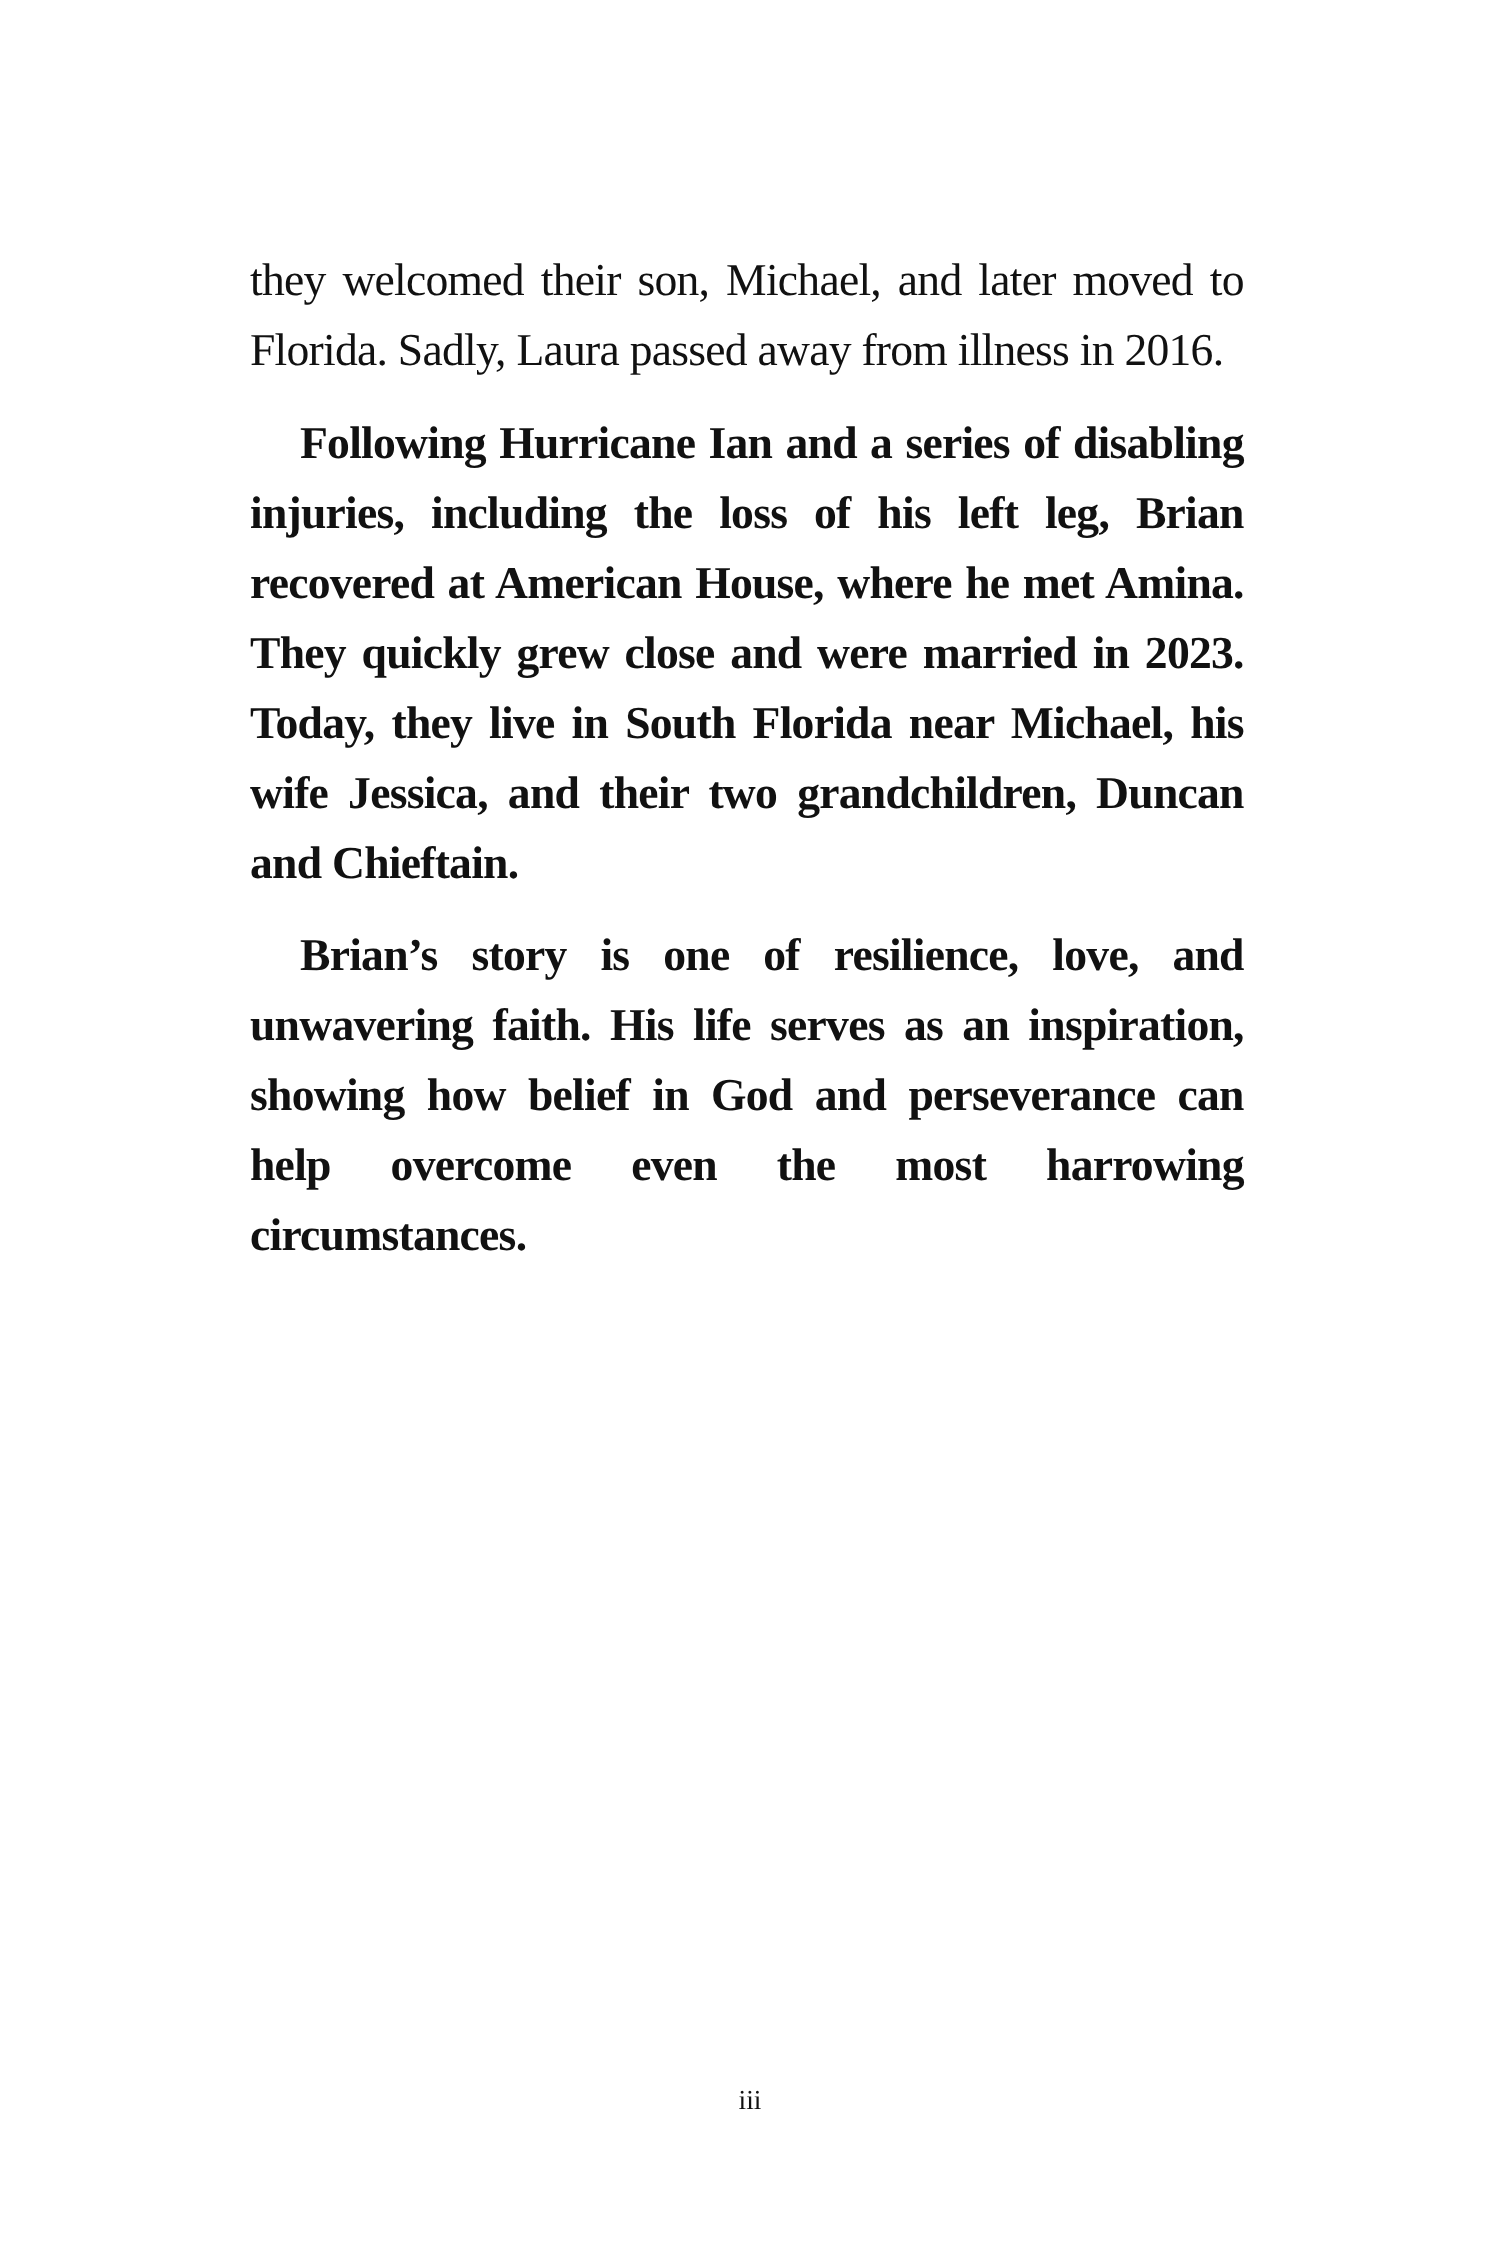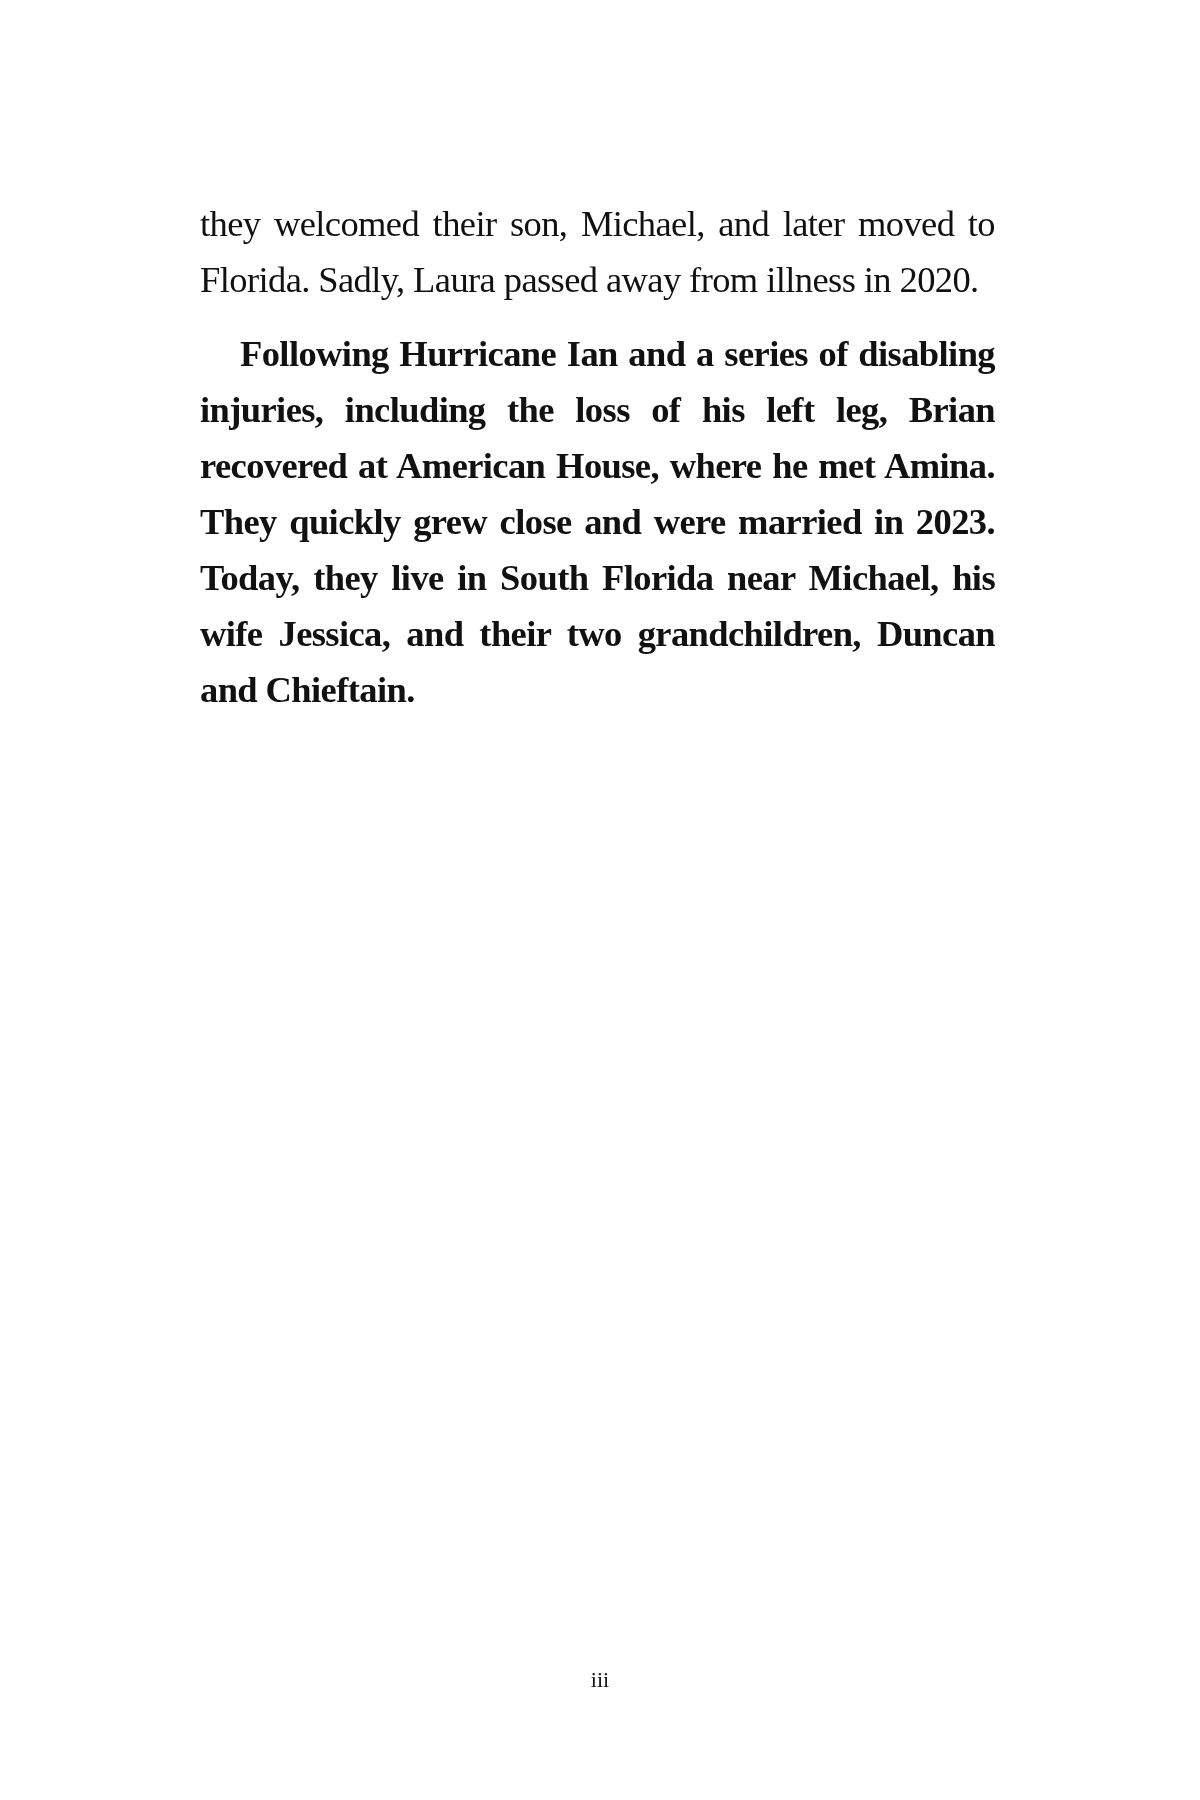--- a/index.html
+++ b/index.html
@@ -44,17 +44,18 @@
     text-align: center;
     font-size: 22px;
     line-height: 24px;
     color: #111111;
   }
 </style>
 </head>
 <body>
 
 <div class="page-body">
-  <p class="para first">they welcomed their son, Michael, and later moved to Florida. Sadly, Laura passed away from illness in 2020.</p>
+  <p class="para first">they welcomed their son, Michael, and later moved to Florida. Sadly, Laura passed away from illness in 2016.</p>
   <p class="para indent">Following Hurricane Ian and a series of disabling injuries, including the loss of his left leg, Brian recovered at American House, where he met Amina. They quickly grew close and were married in 2023. Today, they live in South Florida near Michael, his wife Jessica, and their two grandchildren, Duncan and Chieftain.</p>
+  <p class="para indent">Brian’s story is one of resilience, love, and unwavering faith. His life serves as an inspiration, showing how belief in God and perseverance can help overcome even the most harrowing circumstances.</p>
 </div>
 
 <div class="page-number">iii</div>
 
 </body></html>

